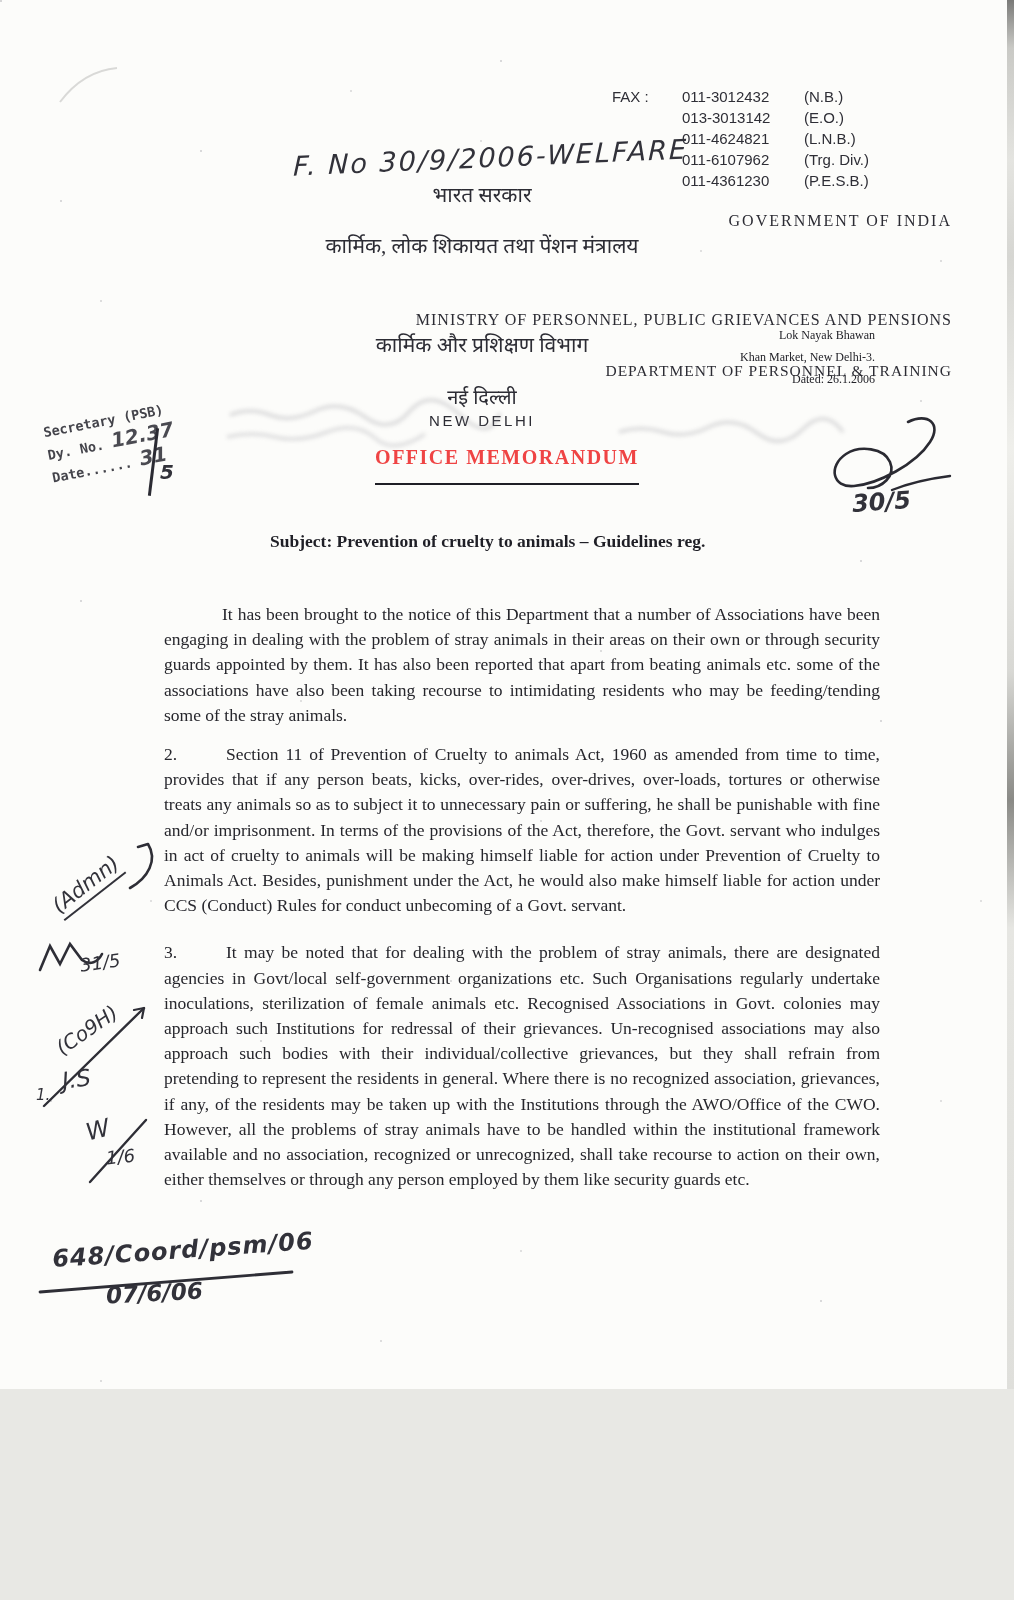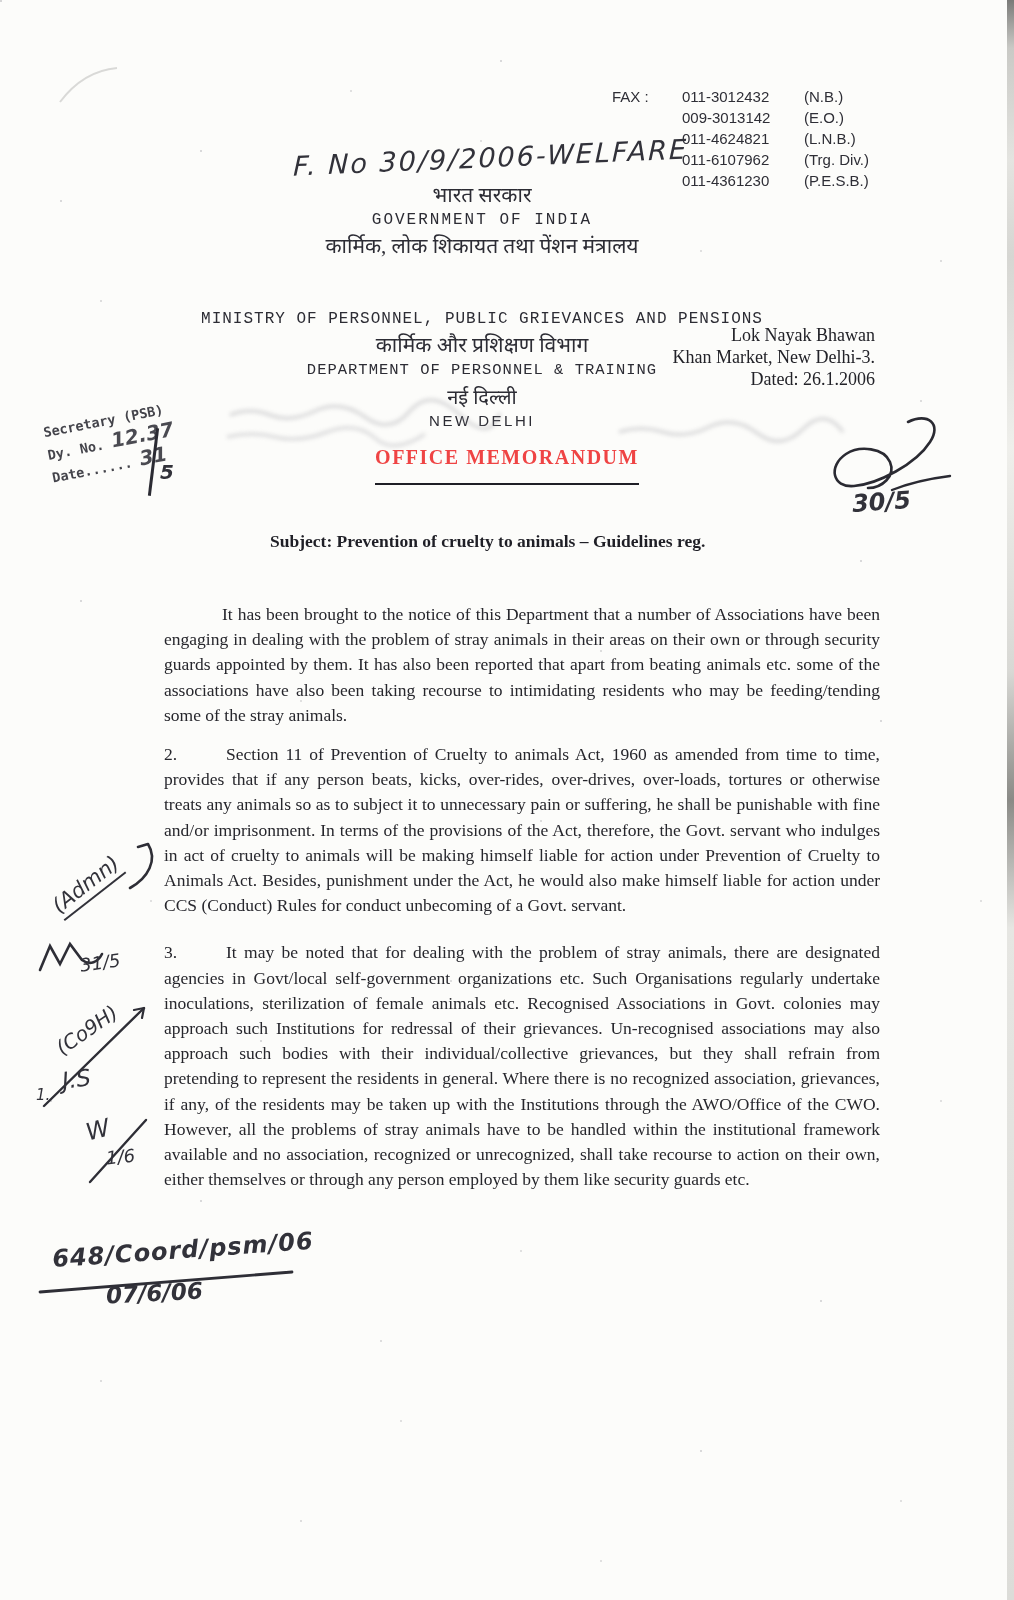--- a/index.html
+++ b/index.html
@@ -1,17 +1,17 @@
 <!DOCTYPE html>
 <html><head>
 <meta charset="utf-8">
 <style>
   html,body{margin:0;padding:0;background:#e8e8e4;}
   .page{
-    position:relative; width:1014px; height:1600px; margin:0 auto;
+    position:relative; width:1014px; height:1389px; margin:0 auto;
     background:#fcfcfa; overflow:hidden;
     font-family:"Liberation Serif", serif; color:#26262c;
   }
   
   .speckles{position:absolute;left:0;top:0;width:2px;height:2px;border-radius:50%;
     background:rgba(70,70,80,.28);
     box-shadow:100px 300px 0 0 rgba(70,70,80,.22),200px 150px 0 0 rgba(70,70,80,.25),
     350px 90px 0 0 rgba(70,70,80,.2),500px 60px 0 0 rgba(70,70,80,.25),
     700px 250px 0 0 rgba(70,70,80,.2),850px 180px 0 0 rgba(70,70,80,.25),
     920px 400px 0 0 rgba(70,70,80,.22),80px 600px 0 0 rgba(70,70,80,.25),
@@ -43,28 +43,28 @@
   .fax-num{width:122px;}
 
   
   .hw{font-family:"DejaVu Sans",sans-serif;font-style:italic;color:#32323a;}
   .file-no{position:absolute;left:293px;top:142px;font-size:27px;letter-spacing:2px;
     transform:rotate(-2.5deg) skewX(-4deg);}
 
   
   .header{position:absolute;left:12px;top:182px;width:940px;text-align:center;color:#2c2c34;}
   .h-hi{font-size:21px;line-height:25px;margin-top:1px;}
-  .h-en{font-family:Liberation Mono, monospace;font-size:16px;line-height:25px;letter-spacing:2px;}
+  .h-en{font-family:Liberation Serif, serif;font-size:16px;line-height:25px;letter-spacing:2px;text-align:right;}
   .h-en.wide{letter-spacing:1px;margin-top:48px;}
   .h-en.small{font-size:15.5px;letter-spacing:1px;}
   .h-city-hi{font-size:20px;line-height:24px;margin-top:2px;}
   .h-city-en{font-family:"Liberation Sans",sans-serif;font-size:15px;line-height:23px;letter-spacing:2.5px;}
 
   .address{position:absolute;right:139px;top:324px;text-align:right;
-    font-size:18px;line-height:22px;color:#222228;}
+    font-size:12px;line-height:22px;color:#222228;}
 
   
   .stamp{position:absolute;left:46px;top:402px;width:210px;transform:rotate(-11deg);
     font-family:"DejaVu Sans Mono",monospace;font-weight:bold;font-size:13.5px;
     line-height:21px;color:#2b2b33;opacity:.88;}
   .stamp .hw{font-size:20px;font-weight:bold;}
   .stamp-slash{position:absolute;left:152px;top:428px;width:2.5px;height:68px;
     background:#2b2b33;transform:rotate(7deg);}
   .stamp-five{position:absolute;left:160px;top:460px;font-size:20px;font-weight:bold;}
 
@@ -116,21 +116,21 @@
   </svg>
 
   <div class="fax">
     <div class="fax-label">FAX :</div>
     <div>
       <div class="fax-line">
         <span class="fax-num">011-3012432</span>
         <span>(N.B.)</span>
       </div>
       <div class="fax-line">
-        <span class="fax-num">009-3013142</span>
+        <span class="fax-num">013-3013142</span>
         <span>(E.O.)</span>
       </div>
       <div class="fax-line">
         <span class="fax-num">011-4624821</span>
         <span>(L.N.B.)</span>
       </div>
       <div class="fax-line">
         <span class="fax-num">011-6107962</span>
         <span>(Trg. Div.)</span>
       </div>

